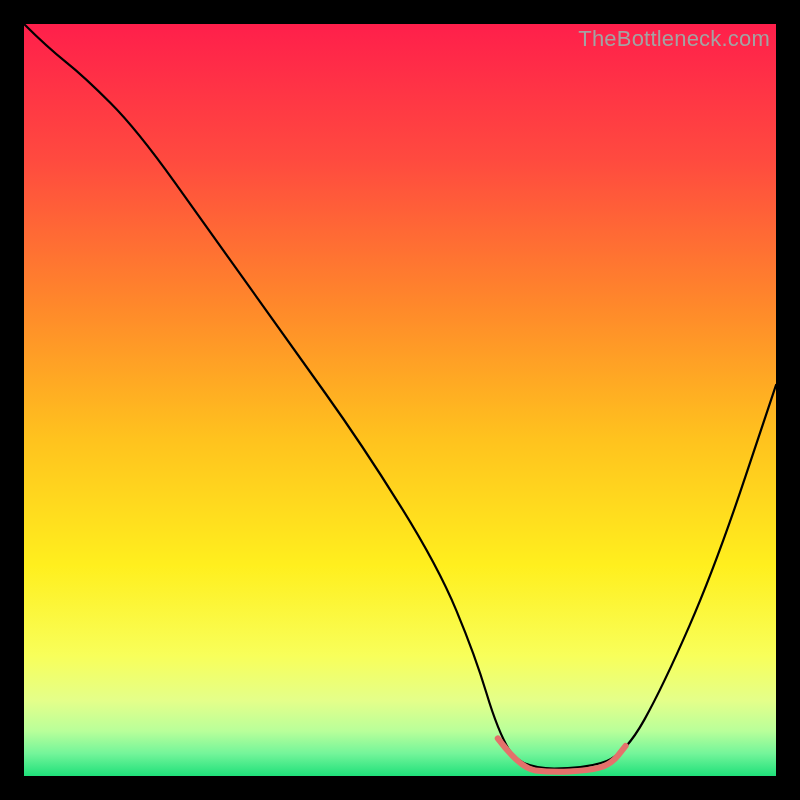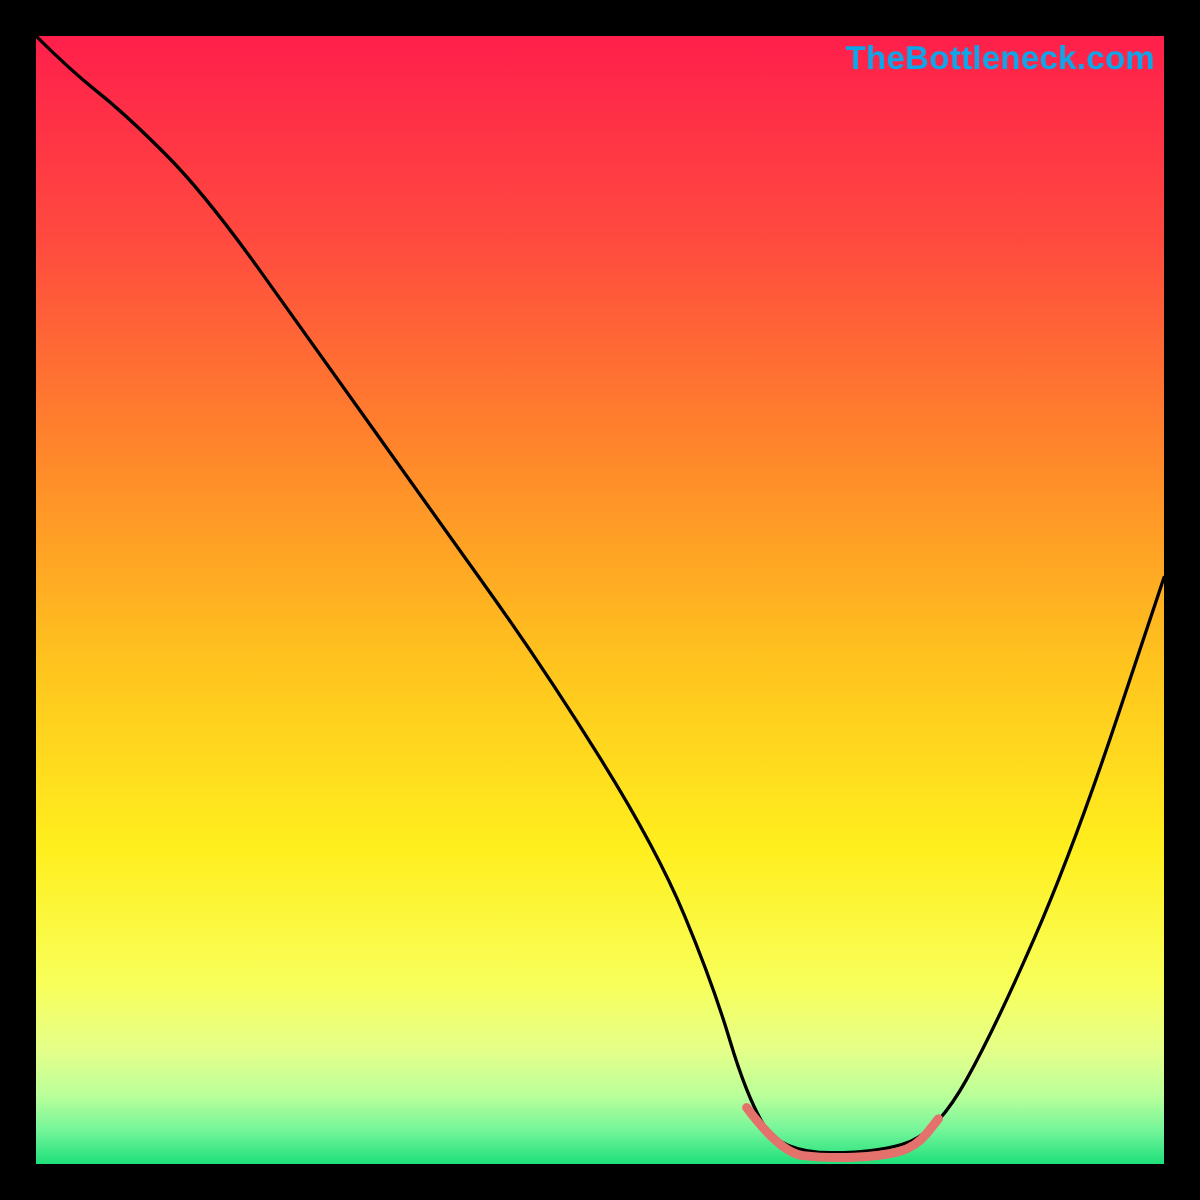--- a/index.html
+++ b/index.html
@@ -23,23 +23,23 @@
     position: absolute;
     left: 0;
     top: 0;
     width: 752px;
     height: 752px;
   }
   .watermark {
     position: absolute;
     top: 2px;
     right: 6px;
-    color: #0ea5e9;
+    color: #a3a3a3;
     font-size: 22px;
-    font-weight: 700;
+    font-weight: 400;
     letter-spacing: 0.2px;
     user-select: none;
   }
   svg { display: block; }
 </style>
 </head>
 <body>
 
 <div class="frame">
 

